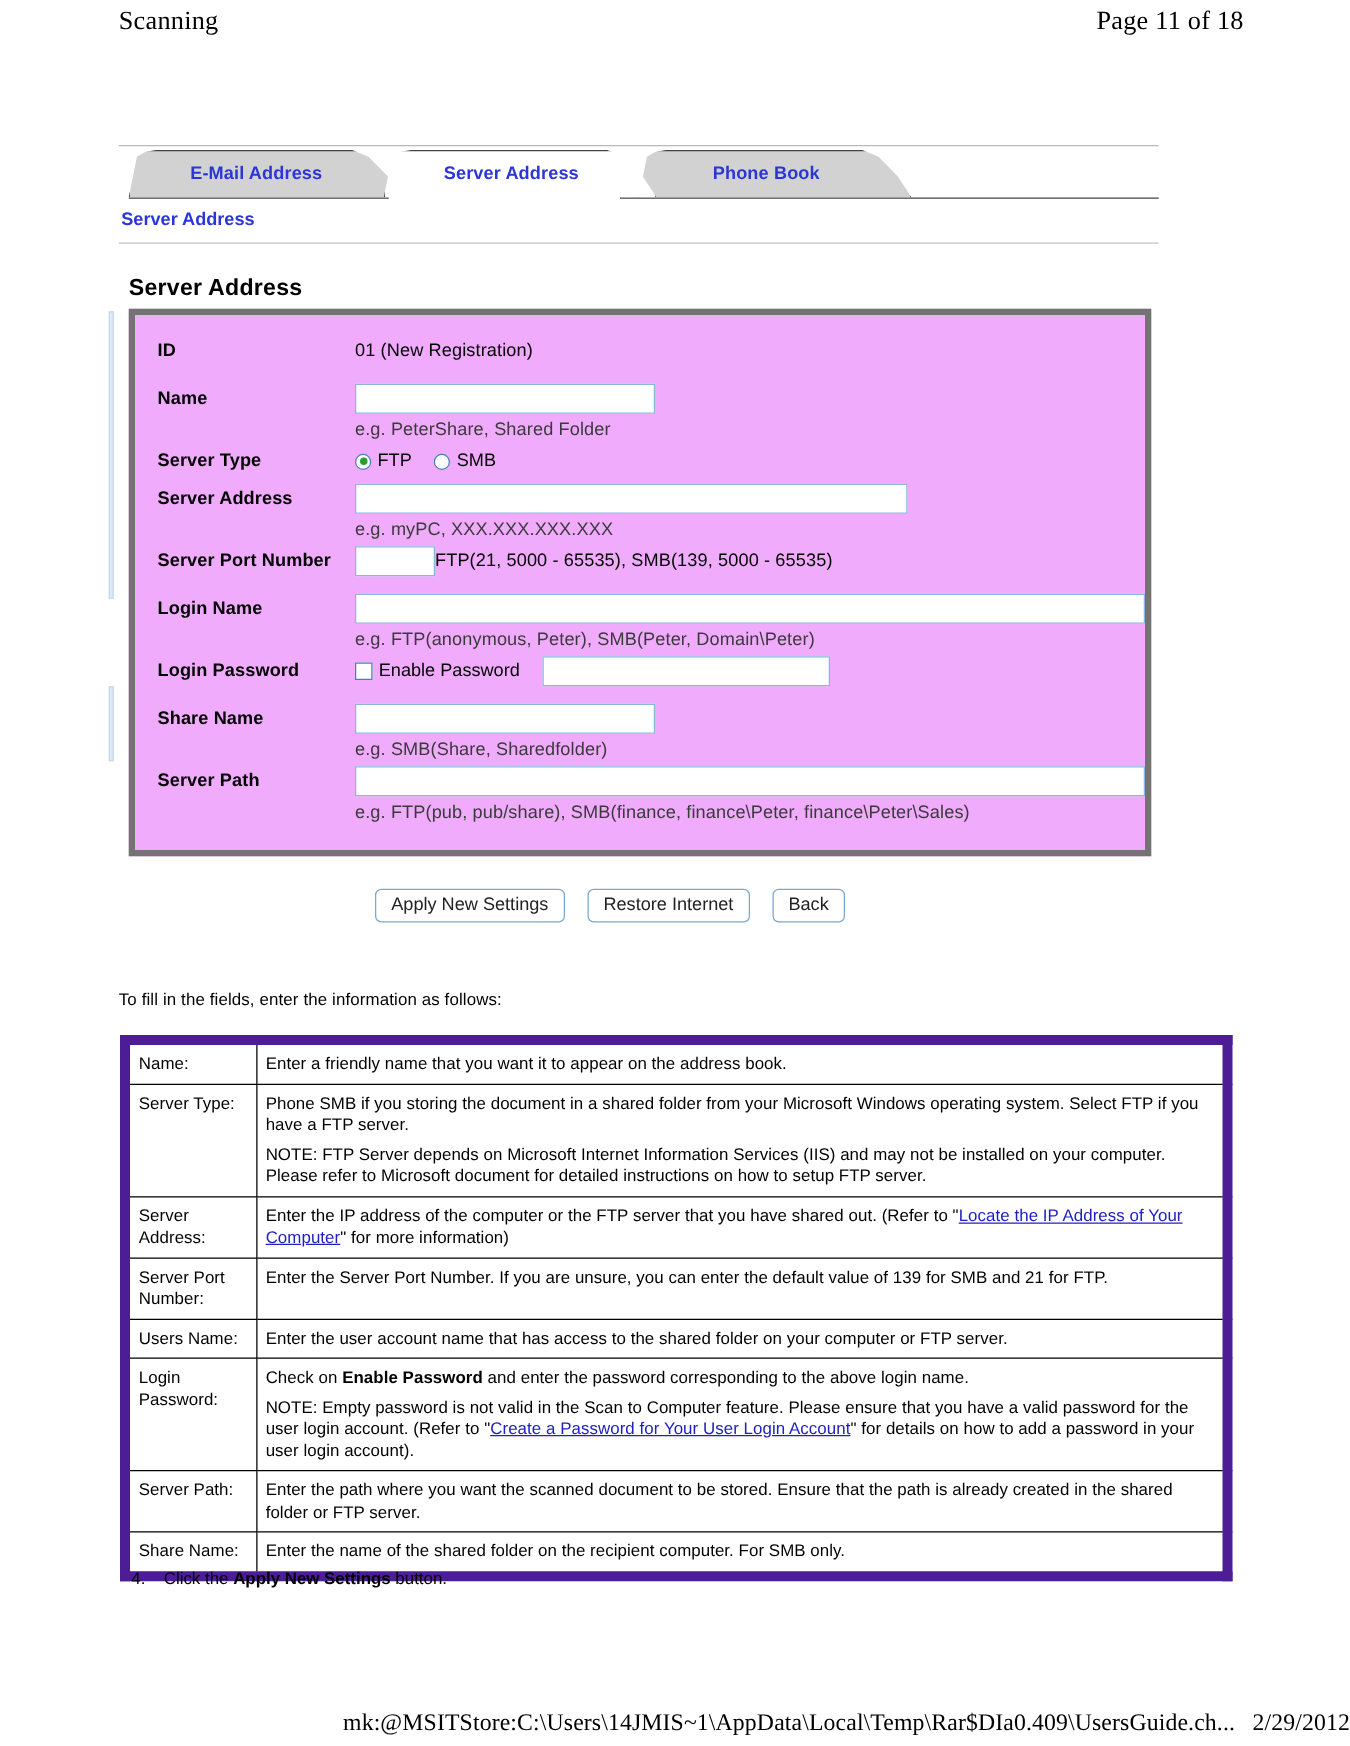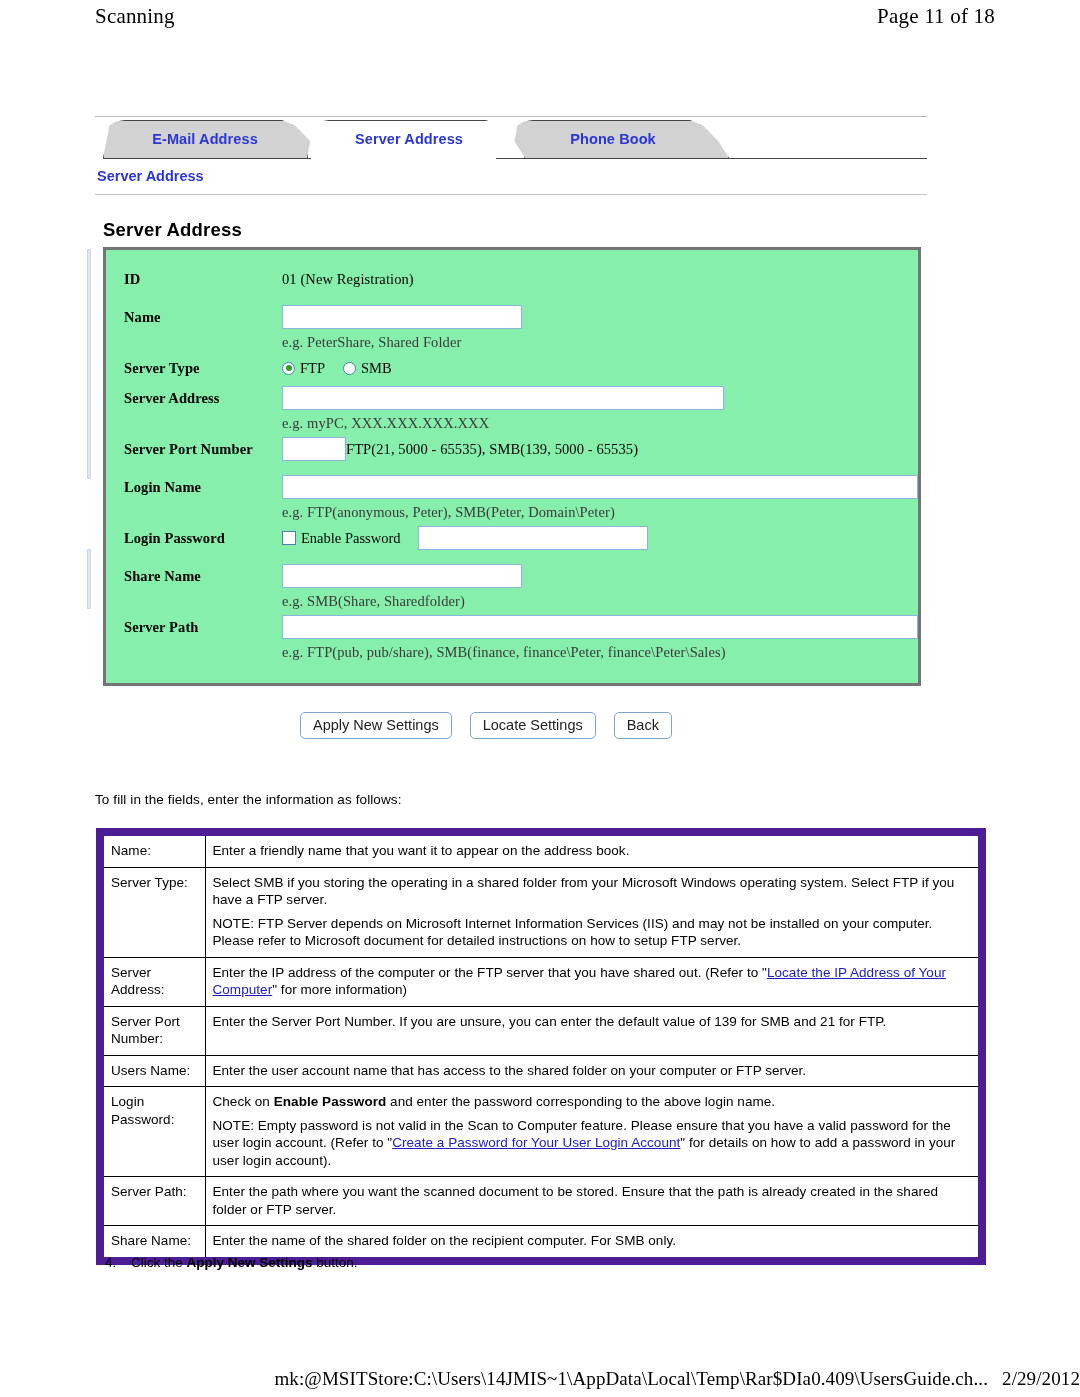--- a/index.html
+++ b/index.html
@@ -86,26 +86,25 @@
     height: 1px; background: #c4c4c4; width: 832px;
   }
 
   
   .panel-wrap { position: relative; margin-top: 24px; }
   .panel-title {
     font-size: 18.5px; font-weight: bold; letter-spacing: .2px;
     padding-left: 8px; margin-bottom: 6px;
   }
   .panel {
-    border: 3px solid #737373;
+    border: 5px solid #737373;
     width: 818px;
     margin-left: 8px;
     padding: 14px 0 20px 0;
-    background: #86efac;
-    font-family: Liberation Serif, serif;
+    background: #f0abfc;
   }
   
   .sliver {
     position: absolute; left: -8px; width: 4px; background: #dfe9f3;
     border: 1px solid #c8d8e8;
   }
   .sliver.s1 { top: 30px; height: 230px; }
   .sliver.s2 { top: 330px; height: 60px; }
 
   .frow {
@@ -331,40 +330,40 @@
       <div class="frow">
         <div class="flabel">Server Path</div>
         <div class="tbox w-path"></div>
       </div>
       <div class="fhint">e.g. FTP(pub, pub/share), SMB(finance, finance\Peter, finance\Peter\Sales)</div>
 
     </div>
 
     <div class="btn-row">
       <button class="btn">Apply New Settings</button>
-      <button class="btn">Locate Settings</button>
+      <button class="btn">Restore Internet</button>
       <button class="btn">Back</button>
     </div>
   </div>
 </div>
 
 <div class="intro">To fill in the fields, enter the information as follows:</div>
 
 <table class="info">
   <tbody>
       <tr>
         <td class="k">Name:</td>
         <td>
           <p>Enter a friendly name that you want it to appear on the address book.</p>
         </td>
       </tr>
       <tr>
         <td class="k">Server Type:</td>
         <td>
-          <p>Select SMB if you storing the operating in a shared folder from your Microsoft Windows operating system. Select FTP if you have a FTP server.</p>
+          <p>Phone SMB if you storing the document in a shared folder from your Microsoft Windows operating system. Select FTP if you have a FTP server.</p>
           <p>NOTE: FTP Server depends on Microsoft Internet Information Services (IIS) and may not be installed on your computer. Please refer to Microsoft document for detailed instructions on how to setup FTP server.</p>
         </td>
       </tr>
       <tr>
         <td class="k">Server Address:</td>
         <td>
           <p>Enter the IP address of the computer or the FTP server that you have shared out. (Refer to "<a href="#">Locate the IP Address of Your Computer</a>" for more information)</p>
         </td>
       </tr>
       <tr>

